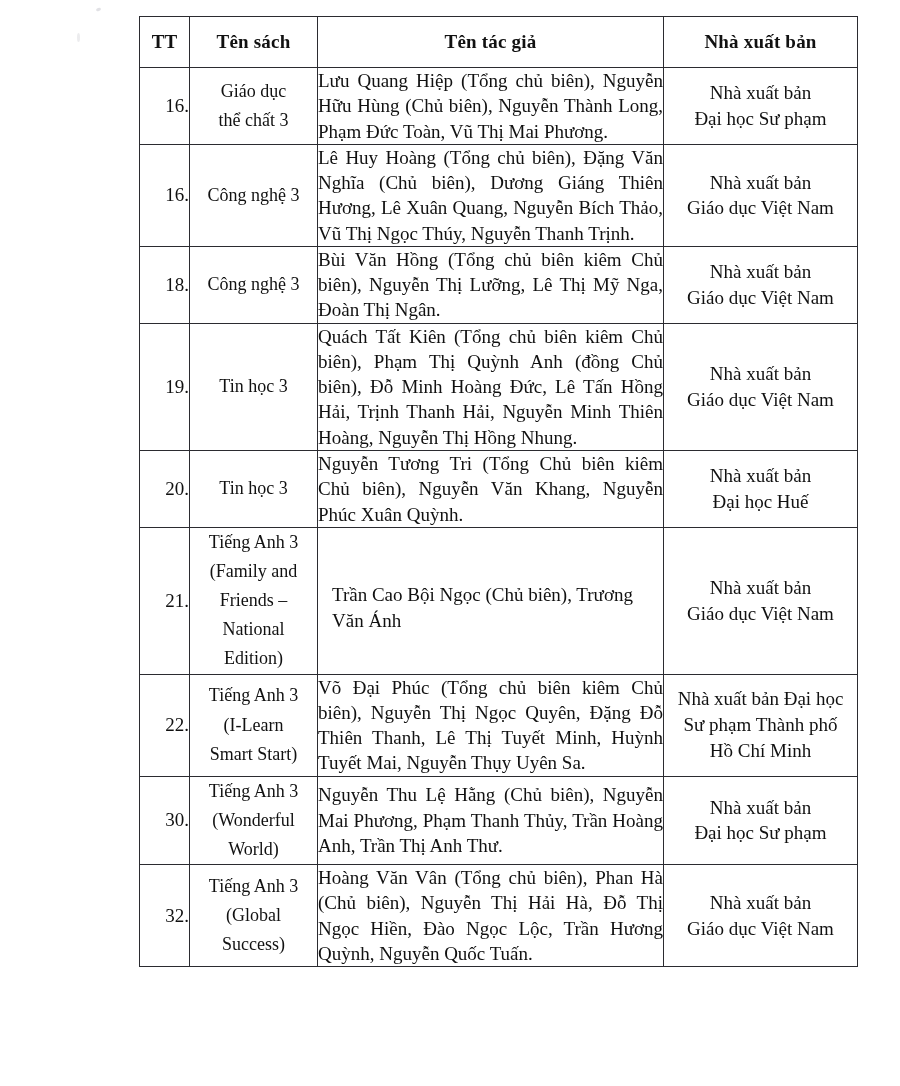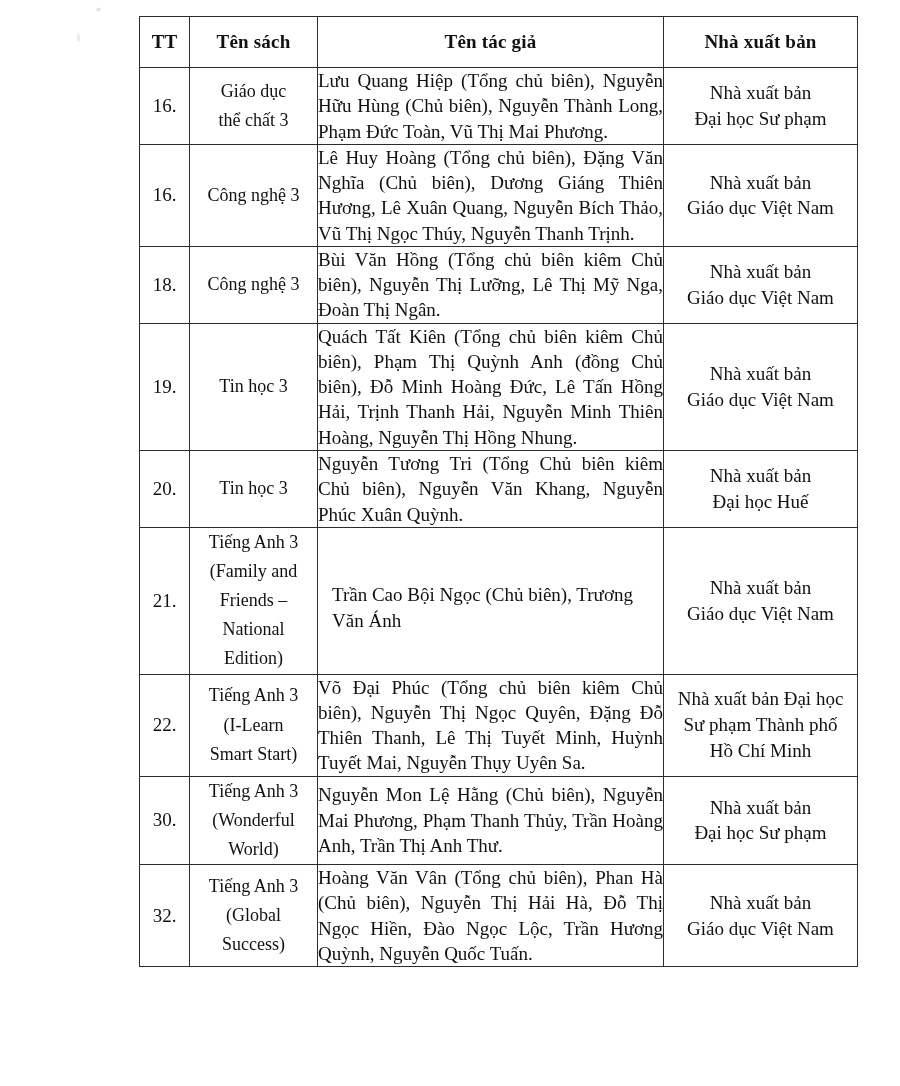--- a/index.html
+++ b/index.html
@@ -53,21 +53,21 @@
 
   thead th {
     font-weight: bold;
     text-align: center;
     font-size: 19px;
     height: 50px;
     letter-spacing: .2px;
   }
 
   td.tt {
-    text-align: center;
+    text-align: right;
     font-size: 19px;
     vertical-align: middle;
   }
   td.book {
     text-align: center;
     font-weight: normal;
     font-size: 18px;
     line-height: 1.62;
     padding: 4px 3px;
   }
@@ -154,21 +154,21 @@
         </tr>
         <tr>
           <td class="tt">22.</td>
           <td class="book">Tiếng Anh 3<br>(I-Learn<br>Smart Start)</td>
           <td class="author">Võ Đại Phúc (Tổng chủ biên kiêm Chủ biên), Nguyễn Thị Ngọc Quyên, Đặng Đỗ Thiên Thanh, Lê Thị Tuyết Minh, Huỳnh Tuyết Mai, Nguyễn Thụy Uyên Sa.</td>
           <td class="pub">Nhà xuất bản Đại học<br>Sư phạm Thành phố<br>Hồ Chí Minh</td>
         </tr>
         <tr>
           <td class="tt">30.</td>
           <td class="book">Tiếng Anh 3<br>(Wonderful<br>World)</td>
-          <td class="author">Nguyễn Mon Lệ Hằng (Chủ biên), Nguyễn Mai Phương, Phạm Thanh Thủy, Trần Hoàng Anh, Trần Thị Anh Thư.</td>
+          <td class="author">Nguyễn Thu Lệ Hằng (Chủ biên), Nguyễn Mai Phương, Phạm Thanh Thủy, Trần Hoàng Anh, Trần Thị Anh Thư.</td>
           <td class="pub">Nhà xuất bản<br>Đại học Sư phạm</td>
         </tr>
         <tr>
           <td class="tt">32.</td>
           <td class="book">Tiếng Anh 3<br>(Global<br>Success)</td>
           <td class="author">Hoàng Văn Vân (Tổng chủ biên), Phan Hà (Chủ biên), Nguyễn Thị Hải Hà, Đỗ Thị Ngọc Hiền, Đào Ngọc Lộc, Trần Hương Quỳnh, Nguyễn Quốc Tuấn.</td>
           <td class="pub">Nhà xuất bản<br>Giáo dục Việt Nam</td>
         </tr>
       </tbody>
   </table>

